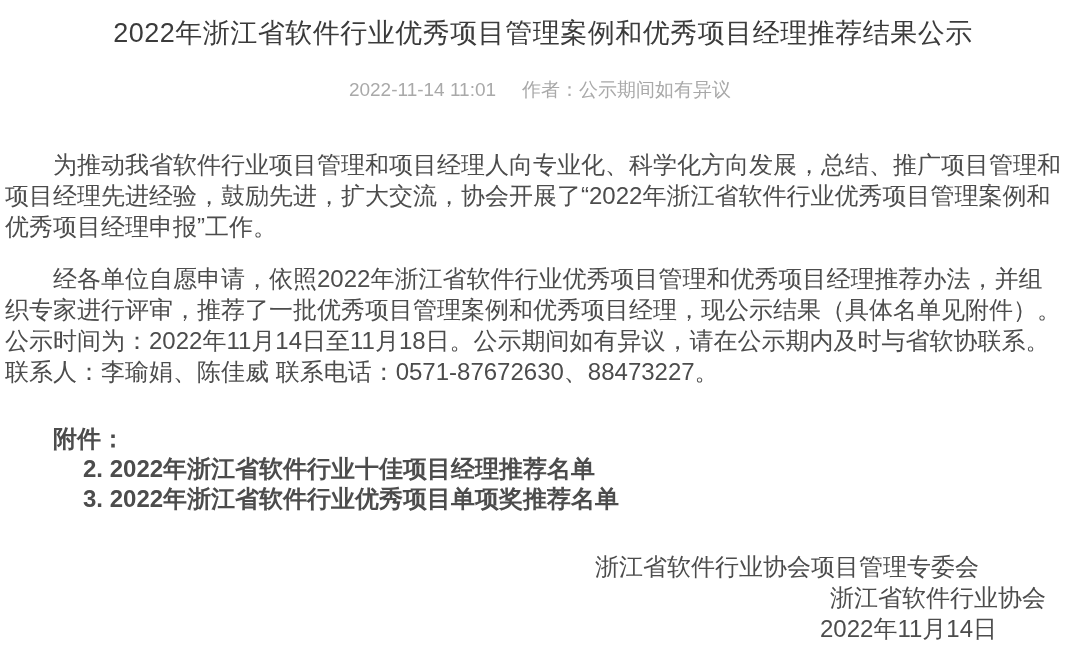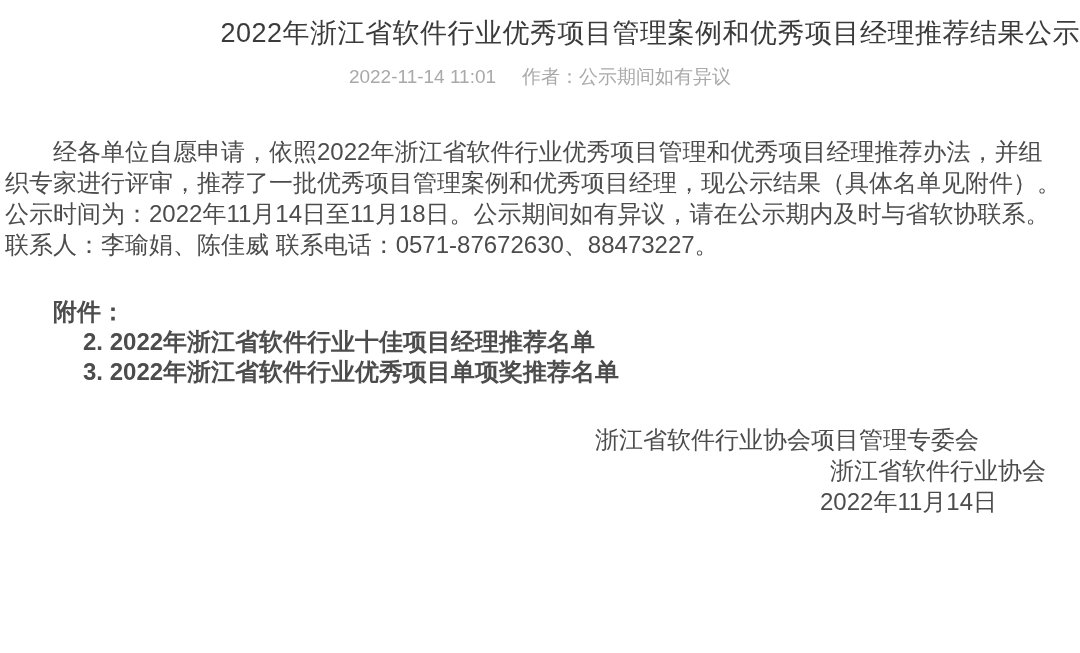--- a/index.html
+++ b/index.html
@@ -11,30 +11,30 @@
     }
     .page {
       position: relative;
       width: 1080px;
       height: 653px;
       background: #ffffff;
       overflow: hidden;
     }
     .article-title {
       margin: 15px 0 0 0;
-      text-align: right;
+      text-align: center;
       font-size: 27px;
       line-height: 36px;
       font-weight: 400;
       color: #3b3b3b;
       letter-spacing: 0.5px;
       padding-left: 6px;
     }
     .meta-line {
-      margin-top: 15px;
+      margin-top: 28px;
       display: flex;
       justify-content: center;
       align-items: flex-end;
       gap: 26px;
       font-size: 19px;
       line-height: 22px;
       color: #a9a9a9;
     }
     .article-body {
       margin-top: 48px;
@@ -77,20 +77,21 @@
 
   <h1 class="article-title">2022年浙江省软件行业优秀项目管理案例和优秀项目经理推荐结果公示</h1>
 
   <div class="meta-line">
     <span>2022-11-14 11:01</span>
     <span>作者：公示期间如有异议</span>
   </div>
 
   <div class="article-body">
 
+    <p>为推动我省软件行业项目管理和项目经理人向专业化、科学化方向发展，总结、推广项目管理和项目经理先进经验，鼓励先进，扩大交流，协会开展了“2022年浙江省软件行业优秀项目管理案例和优秀项目经理申报”工作。</p>
 
     <p>经各单位自愿申请，依照2022年浙江省软件行业优秀项目管理和优秀项目经理推荐办法，并组织专家进行评审，推荐了一批优秀项目管理案例和优秀项目经理，现公示结果（具体名单见附件）。公示时间为：2022年11月14日至11月18日。公示期间如有异议，请在公示期内及时与省软协联系。 联系人：李瑜娟、陈佳威 联系电话：0571-87672630、88473227。</p>
 
     <div class="attachments">
       <div class="attachments-label">附件：</div>
       <div class="attachment-item">2. 2022年浙江省软件行业十佳项目经理推荐名单</div>
       <div class="attachment-item">3. 2022年浙江省软件行业优秀项目单项奖推荐名单</div>
     </div>
 
     <div class="signature">

